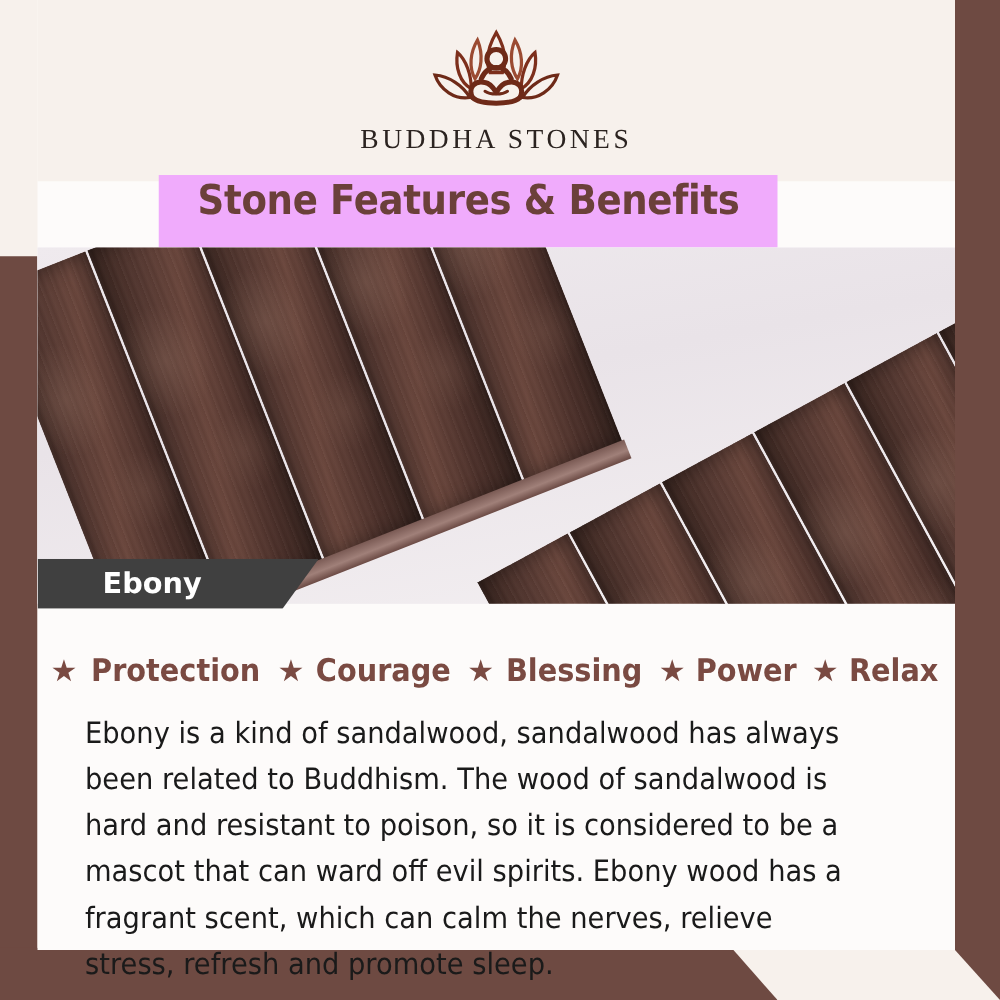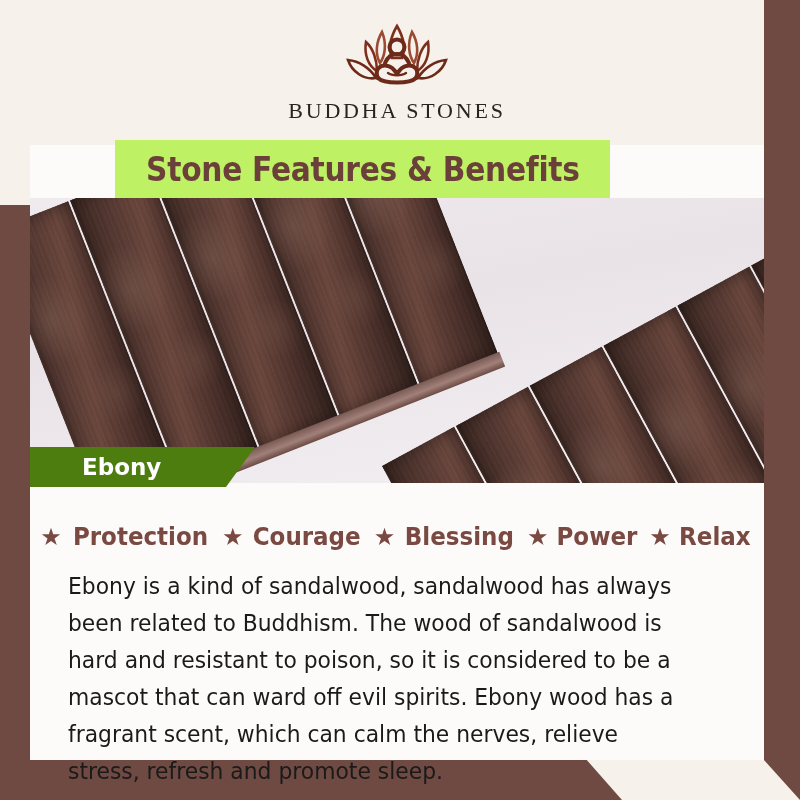--- a/index.html
+++ b/index.html
@@ -83,27 +83,26 @@
     font-family: "Liberation Serif", serif;
     font-size: 22px;
     letter-spacing: 2.8px;
     color: #2b2320;
     font-weight: 400;
   }
 
   
   .title-band {
     position: absolute;
-    left: 115px;
+    left: 127px;
     top: 140px;
     width: 495px;
     height: 58px;
-    background: #bef264;
+    background: #f0abfc;
     display: flex;
-    align-items: center;
     justify-content: center;
   }
   .title-text {
     font-family: "DejaVu Sans", sans-serif;
     font-size: 33px;
     font-weight: bold;
     color: #6b403a;
     letter-spacing: -0.3px;
     transform: scaleX(0.9);
     white-space: nowrap;
@@ -155,21 +154,21 @@
   .groupA { left: -40px; top: 34px; width: 520px; height: 300px; transform: rotate(-21.5deg); transform-origin: left top; }
   .groupB { left: 352px; top: 268px; width: 560px; height: 300px; transform: rotate(-28.5deg); transform-origin: left top; }
 
   
   .ebony-banner {
     position: absolute;
     left: 30px;
     top: 447px;
     width: 225px;
     height: 40px;
-    background: #4d7c0f;
+    background: #404040;
     -webkit-clip-path: polygon(0 0, 225px 0, 196px 40px, 0 40px);
     clip-path: polygon(0 0, 225px 0, 196px 40px, 0 40px);
     display: flex;
     align-items: center;
   }
   .ebony-label {
     margin-left: 52px;
     color: #ffffff;
     font-family: "DejaVu Sans", sans-serif;
     font-size: 23px;

